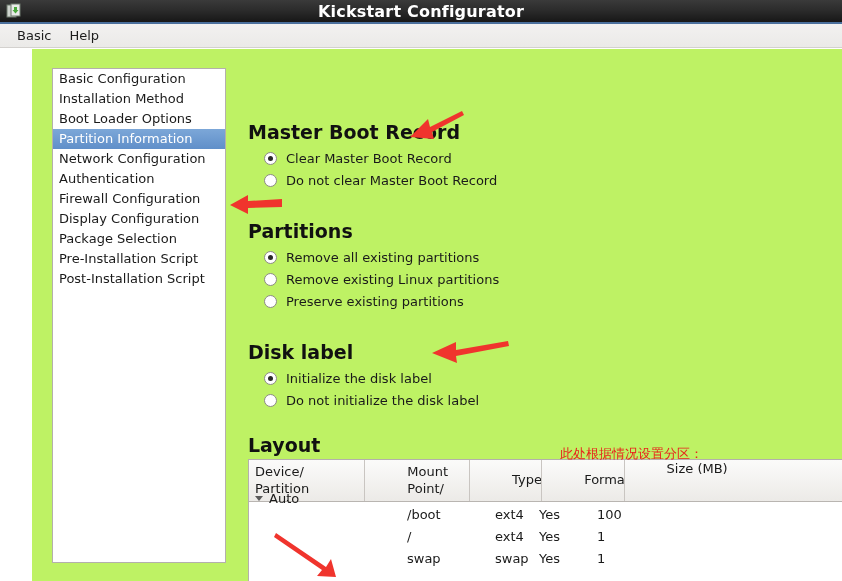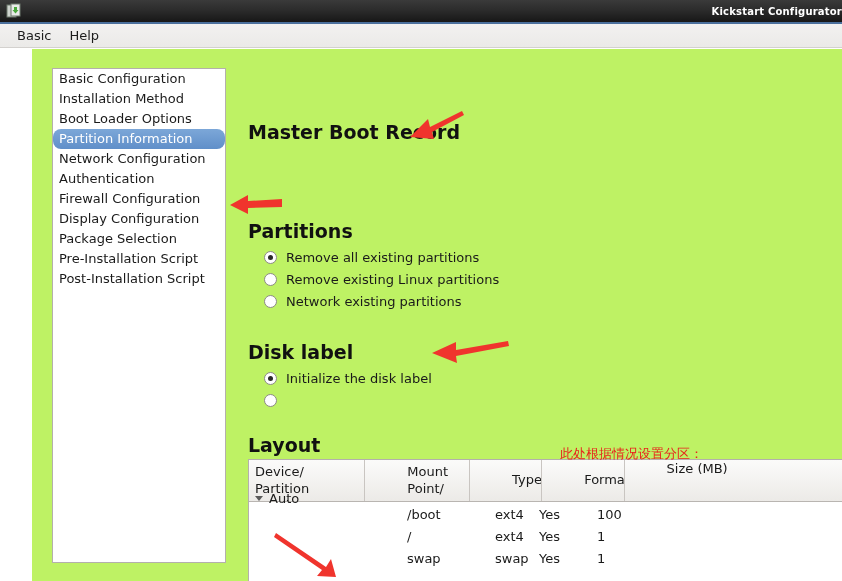--- a/index.html
+++ b/index.html
@@ -27,23 +27,23 @@
     display: flex;
     align-items: center;
   }
   #titlebar .win-icon {
     position: absolute;
     left: 6px; top: 3px;
     width: 17px; height: 16px;
   }
   #titlebar .title-text {
     width: 100%;
-    text-align: right;
+    text-align: center;
     color: #ffffff;
-    font-size: 10px;
+    font-size: 16px;
     font-weight: bold;
     letter-spacing: 0.2px;
   }
 
   
   #menubar {
     position: absolute;
     left: 0; top: 24px;
     width: 842px; height: 24px;
     background: linear-gradient(to bottom, #f2f1f0 0%, #ebeae8 100%);
@@ -84,21 +84,20 @@
     line-height: 20px;
     padding-left: 6px;
     font-size: 13px;
     color: #1a1a1a;
     white-space: nowrap;
     cursor: default;
   }
   #sidebar .side-item.selected {
     background: linear-gradient(to bottom, #7ca7d8 0%, #608fc9 100%);
     color: #ffffff;
-    border-radius: 8px;
   }
 
   
   #pane {
     position: absolute;
     left: 216px; top: 14px;
     width: 626px;
     height: 518px;
   }
   .group-title {
@@ -262,49 +261,60 @@
     <div class="side-item">Display Configuration</div>
     <div class="side-item">Package Selection</div>
     <div class="side-item">Pre-Installation Script</div>
     <div class="side-item">Post-Installation Script</div>
   </div>
 
   <div id="pane">
 
     <div class="sec-mbr">
       <div class="group-title">Master Boot Record</div>
+      <div class="rs">
+        <div class="radio-row">
+          <span class="radio on"></span>
+          <span class="radio-label">Clear Master Boot Record</span>
+        </div>
+        <div class="radio-row">
+          <span class="radio"></span>
+          <span class="radio-label">Do not clear Master Boot Record</span>
+        </div>
+      </div>
     </div>
 
     <div class="sec-parts">
       <div class="group-title">Partitions</div>
       <div class="rs">
         <div class="radio-row">
           <span class="radio on"></span>
           <span class="radio-label">Remove all existing partitions</span>
         </div>
         <div class="radio-row">
           <span class="radio"></span>
           <span class="radio-label">Remove existing Linux partitions</span>
         </div>
         <div class="radio-row">
           <span class="radio"></span>
-          <span class="radio-label">Network existing partitions</span>
+          <span class="radio-label">Preserve existing partitions</span>
         </div>
       </div>
     </div>
 
     <div class="sec-disk">
       <div class="group-title">Disk label</div>
       <div class="rs">
         <div class="radio-row">
           <span class="radio on"></span>
           <span class="radio-label">Initialize the disk label</span>
         </div>
         <div class="radio-row">
           <span class="radio"></span>
+          <span class="radio-label">Do not initialize the disk label</span>
         </div>
       </div>
     </div>
 
     <div class="sec-layout">
       <div class="group-title">Layout</div>
 
       <div id="layout-table">
         <div class="thead">
           <div class="th c0">Device/

